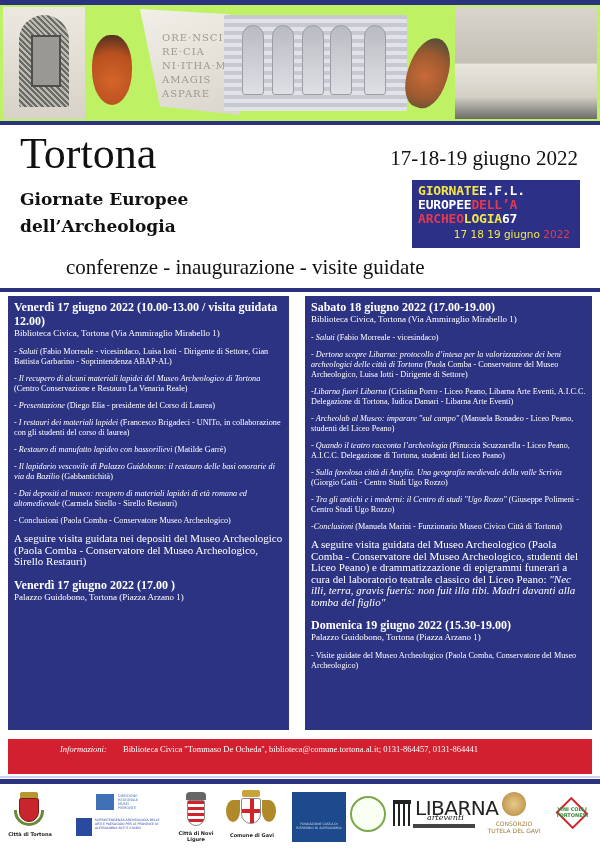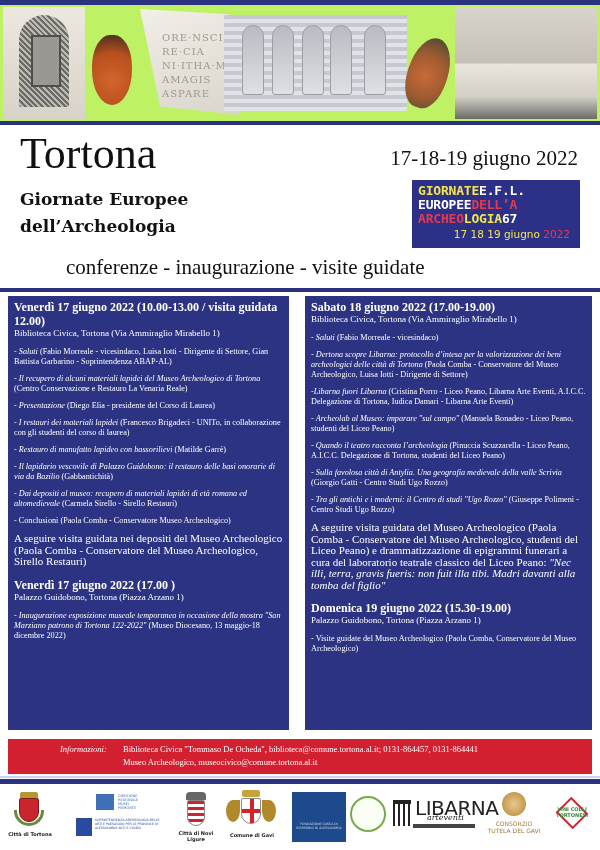--- a/index.html
+++ b/index.html
@@ -109,47 +109,46 @@
   <div class="item">- <i>I restauri dei materiali lapidei</i><span> (Francesco Brigadeci - UNITo, in collaborazione con gli studenti del corso di laurea)</span></div>
   <div class="item">- <i>Restauro di manufatto lapideo con bassorilievi</i><span> (Matilde Garrè)</span></div>
   <div class="item">- <i>Il lapidario vescovile di Palazzo Guidobono: il restauro delle basi onorarie di via da Bazilio</i><span> (Gabbantichità)</span></div>
   <div class="item">- <i>Dai depositi al museo: recupero di materiali lapidei di età romana ed altomedievale</i><span> (Carmela Sirello - Sirello Restauri)</span></div>
   <div class="item">- <span>Conclusioni</span><span> (Paola Comba - Conservatore Museo Archeologico)</span></div>
 
   <div class="note">A seguire visita guidata nei depositi del Museo Archeologico (Paola Comba - Conservatore del Museo Archeologico, Sirello Restauri)</div>
 
   <div class="dayhead">Venerdì 17 giugno 2022 (17.00 )</div>
   <div class="venue">Palazzo Guidobono, Tortona (Piazza Arzano 1)</div>
-  <div class="item">- <i>Inaugurazione esposizione museale temporanea in occasione della mostra "San Marziano patrono di Tortona 122-2022"</i><span> (Museo Diocesano, 13 maggio-18 dicembre 2022)</span></div>
 </div>
 
 <div class="panel right">
   <div class="dayhead">Sabato 18 giugno 2022 (17.00-19.00)</div>
   <div class="venue">Biblioteca Civica, Tortona (Via Ammiraglio Mirabello 1)</div>
 
   <div class="item"><span>- </span><i>Saluti</i><span> (Fabio Morreale - vicesindaco)</span></div>
   <div class="item"><span>- </span><i>Dertona scopre Libarna: protocollo d’intesa per la valorizzazione dei beni archeologici delle città di Tortona</i><span> (Paola Comba - Conservatore del Museo Archeologico, Luisa Iotti - Dirigente di Settore)</span></div>
   <div class="item"><span>-</span><i>Libarna fuori Libarna</i><span> (Cristina Porro - Liceo Peano, Libarna Arte Eventi, A.I.C.C. Delegazione di Tortona, Iudica Damari - Libarna Arte Eventi)</span></div>
   <div class="item"><span>- </span><i>Archeolab al Museo: imparare "sul campo"</i><span> (Manuela Bonadeo - Liceo Peano, studenti del Liceo Peano)</span></div>
   <div class="item"><span>- </span><i>Quando il teatro racconta l’archeologia</i><span> (Pinuccia Scuzzarella - Liceo Peano, A.I.C.C. Delegazione di Tortona, studenti del Liceo Peano)</span></div>
   <div class="item"><span>- </span><i>Sulla favolosa città di Antylia. Una geografia medievale della valle Scrivia</i><span> (Giorgio Gatti - Centro Studi Ugo Rozzo)</span></div>
   <div class="item"><span>- </span><i>Tra gli antichi e i moderni: il Centro di studi "Ugo Rozzo"</i><span> (Giuseppe Polimeni - Centro Studi Ugo Rozzo)</span></div>
+  <div class="item"><span>-</span><i>Conclusioni</i><span> (Manuela Marini - Funzionario Museo Civico Città di Tortona)</span></div>
 
   <div class="note"><span>A seguire visita guidata del Museo Archeologico (Paola Comba - Conservatore del Museo Archeologico, studenti del Liceo Peano) e drammatizzazione di epigrammi funerari a cura del laboratorio teatrale classico del Liceo Peano: </span><i>"Nec illi, terra, gravis fueris: non fuit illa tibi. Madri davanti alla tomba del figlio"</i></div>
 
   <div class="dayhead">Domenica 19 giugno 2022 (15.30-19.00)</div>
   <div class="venue">Palazzo Guidobono, Tortona (Piazza Arzano 1)</div>
   <div class="item"><span>- </span><span>Visite guidate del Museo Archeologico (Paola Comba, Conservatore del Museo Archeologico)</span></div>
 </div>
 
 <div class="infobar">
   <span class="lbl">Informazioni:</span>
   <div class="txt">
     <div>Biblioteca Civica "Tommaso De Ocheda", biblioteca@comune.tortona.al.it; 0131-864457, 0131-864441</div>
-    <div>Museo Archeologico, museocivico@comune.tortona.al.it</div>
   </div>
 </div>
 <div class="lavline"></div>
 <div class="botbar"></div>
 
 <div class="logos">
 
   <div class="lg" style="left:14px;top:6px;width:30px;height:36px;">
     <div style="position:absolute;left:6px;top:0;width:18px;height:6px;background:#b8962e;border-radius:2px 2px 0 0;"></div>
     <div class="shield" style="position:absolute;left:5px;top:6px;width:20px;height:24px;background:#c8262c;border:1px solid #7a1a1a;"></div>

